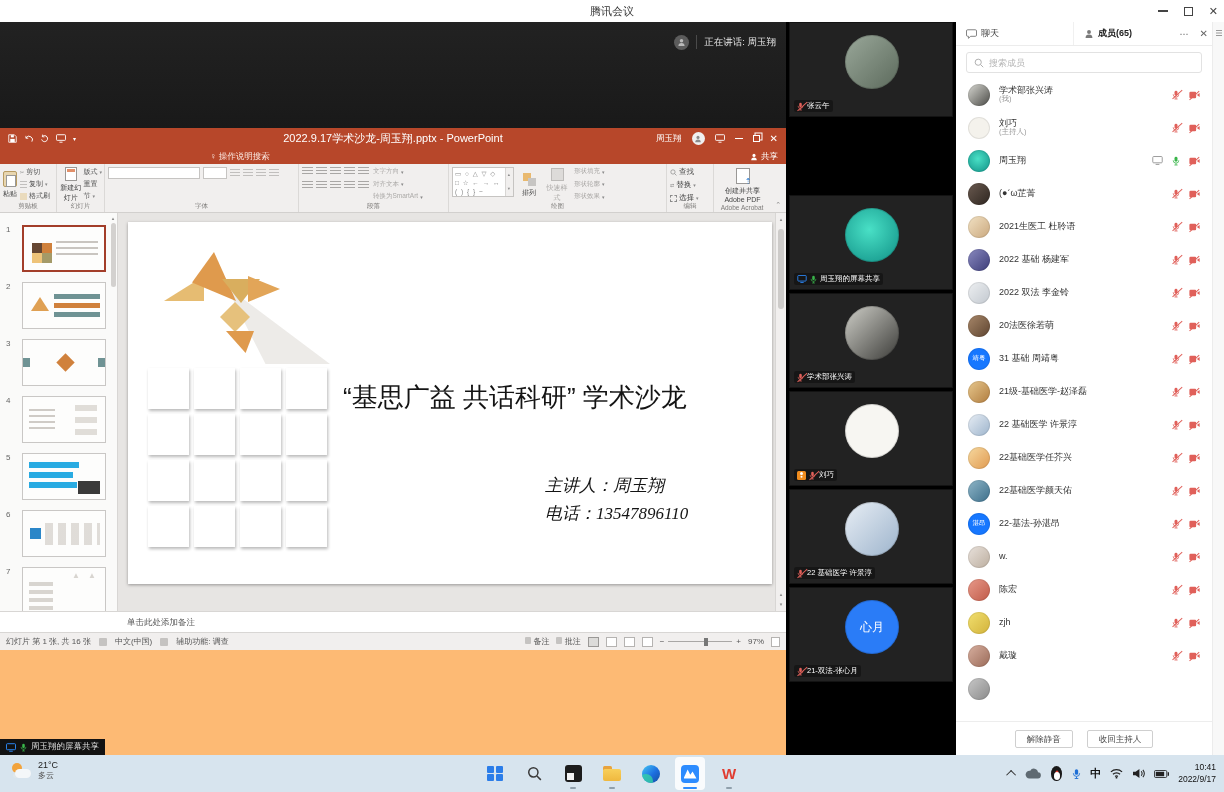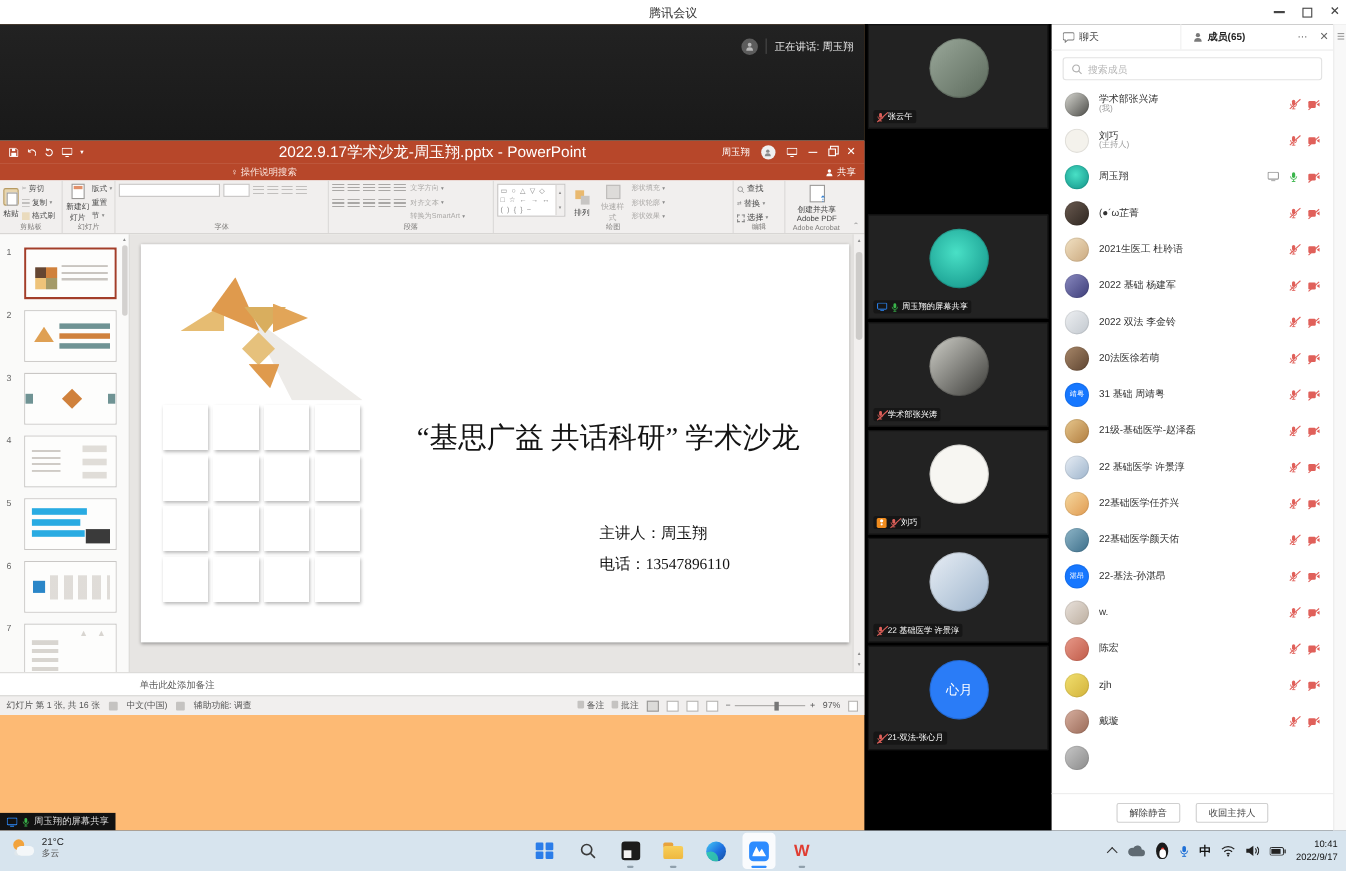--- a/index.html
+++ b/index.html
@@ -25,21 +25,21 @@
   .speak-text { font-size:9.5px; color:#e6e6e6; }
 
   .share-banner { position:absolute; left:0; top:717px; height:16px; background:#121212; display:flex; align-items:center; gap:4px; padding:0 6px; }
   .share-banner-text { font-size:8.5px; color:#ddd; }
 
   
   .ppt { position:absolute; left:0; top:106px; width:786px; height:522px; background:#fff; font-size:8.5px; }
   .ppt-titlebar { position:relative; height:21px; background:#b7472a; color:#fff; display:flex; align-items:center; }
   .qa { display:flex; align-items:center; gap:7px; padding-left:8px; color:#fff; }
   .qa .caret { font-size:6px; }
-  .ppt-title { position:absolute; left:0; right:0; text-align:center; font-size:14px; color:#fff; pointer-events:none; }
+  .ppt-title { position:absolute; left:0; right:0; text-align:center; font-size:11px; color:#fff; pointer-events:none; }
   .ppt-tb-right { margin-left:auto; display:flex; align-items:center; gap:10px; padding-right:8px; }
   .ppt-account { font-size:8.5px; }
   .ppt-avatar { width:13px; height:13px; border-radius:50%; background:#f0f0f0; color:#8a8a8a; display:flex; align-items:center; justify-content:center; }
   .ppt-min { width:8px; height:1.2px; background:#fff; display:inline-block; }
   .ppt-restore { width:7px; height:7px; border:1px solid #fff; box-shadow:2px -2px 0 -0.5px #b7472a, 2px -2px 0 0.5px #fff; display:inline-block; }
   .ppt-x { font-size:10px; }
 
   .ppt-tabs { position:relative; height:15px; background:#b7472a; display:flex; align-items:stretch; padding-left:2px; }
   .ppt-tab { color:#fff; font-size:8.5px; padding:0 7px; line-height:15px; white-space:nowrap; }
   .tellme { color:#fbe9e2; font-size:8.5px; line-height:15px; margin-left:12px; white-space:nowrap; }
@@ -106,22 +106,22 @@
   .thumb-art.diagram::before { content:""; position:absolute; left:7px; top:17px; width:11px; height:11px; background:#2a86c8; }
   .thumb-art.diagram::after { content:""; position:absolute; left:22px; top:12px; right:5px; height:22px; background:repeating-linear-gradient(90deg,#d8d4cf 0 8px, transparent 8px 13px); opacity:.8; }
   .thumb-art.tree::before { content:"▲ ▲"; position:absolute; right:6px; top:3px; font-size:8px; color:#d8d5d0; letter-spacing:3px; }
   .thumb-art.tree::after { content:""; position:absolute; left:6px; top:14px; width:24px; height:28px; background:repeating-linear-gradient(#d8d5d0 0 4px, transparent 4px 8px); }
   .thumbs-scroll { position:absolute; right:0; top:0; width:8px; height:100%; }
   .thumbs-scroll .arr { display:block; text-align:center; font-size:5px; color:#8a8a8a; padding-top:2px; }
   .thumbs-scroll .bar { position:absolute; left:1.5px; top:10px; width:5px; height:64px; background:#d3d1cf; border-radius:3px; }
 
   .canvas { position:relative; flex:1; }
   .slide { position:absolute; left:10px; top:9px; width:644px; height:362px; background:#fff; box-shadow:0 1px 3px rgba(0,0,0,.35); }
-  .slide-title { position:absolute; left:215px; top:158px; width:420px; font-family:Liberation Serif, serif; font-size:26px; color:#141414; white-space:nowrap;text-align:center; }
-  .slide-info { position:absolute; left:417px; top:250px; font-family:"Liberation Serif","DejaVu Serif",serif; font-size:14px; color:#141414; line-height:28px; }
+  .slide-title { position:absolute; left:215px; top:158px; width:420px; font-family:Liberation Sans, sans-serif; font-size:26px; color:#141414; white-space:nowrap; }
+  .slide-info { position:absolute; left:417px; top:250px; font-family:"Liberation Serif","DejaVu Serif",serif; font-size:17px; color:#141414; line-height:28px;font-style:italic; }
   .slide-grid { position:absolute; left:20px; top:146px; width:184px; display:flex; flex-wrap:wrap; gap:5px; }
   .gsq { width:41px; height:41px; box-shadow:1px 2px 3px rgba(0,0,0,.28); }
   .bird { position:absolute; left:36px; top:30px; width:165px; height:112px; }
   .bird div { position:absolute; }
   .b-shadow { left:62px; top:34px; width:104px; height:78px; background:#edebe8; clip-path:polygon(0 0,100% 100%,38% 100%); }
   .b1 { left:0; top:24px; width:40px; height:25px; background:#e6bc72; clip-path:polygon(0 100%,100% 0,100% 100%); }
   .b2 { left:28px; top:0; width:44px; height:49px; background:#df9a4d; clip-path:polygon(50% 0,100% 100%,0 62%); }
   .b3 { left:58px; top:27px; width:38px; height:24px; background:#d9ae5e; clip-path:polygon(0 0,100% 0,50% 100%); }
   .b4 { left:84px; top:24px; width:32px; height:26px; background:#e2a558; clip-path:polygon(0 0,100% 50%,0 100%); }
   .b5 { left:56px; top:50px; width:30px; height:30px; background:#e6c17c; clip-path:polygon(50% 0,100% 50%,50% 100%,0 50%); }

